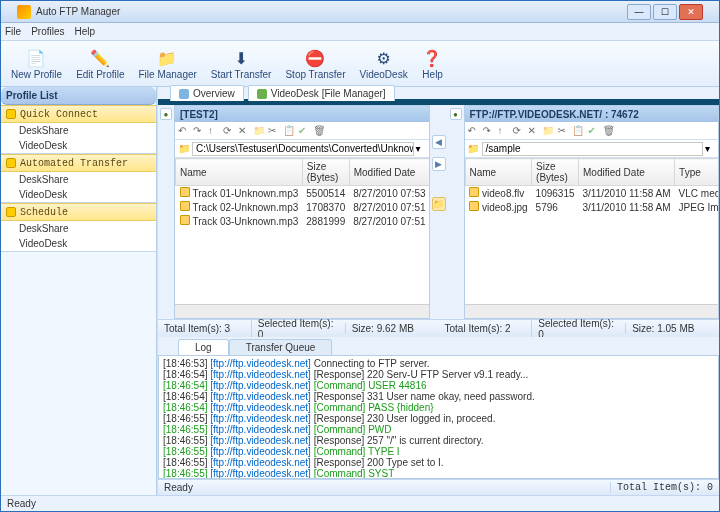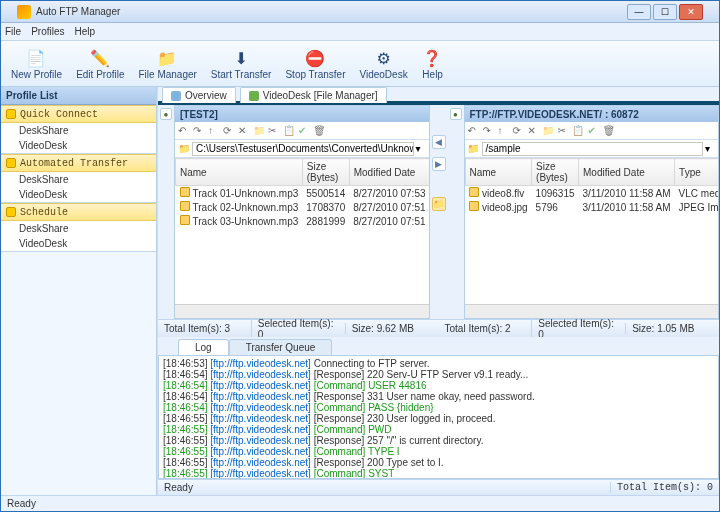--- a/index.html
+++ b/index.html
@@ -10,27 +10,27 @@
 .titlebar .title{flex:1;color:#333;}
 .winbtns{display:flex;gap:2px;}
 .winbtn{width:24px;height:16px;border:1px solid #8aa8cc;background:#d9e8fb;display:flex;align-items:center;justify-content:center;font-size:9px;border-radius:2px;}
 .winbtn.close{background:#e17055;color:#fff;border-color:#c0392b;}
 .menubar{height:18px;background:#eaf2fd;border-bottom:1px solid #c2d6f0;display:flex;align-items:center;padding:0 4px;gap:10px;color:#333;}
 .toolbar{height:46px;background:linear-gradient(#f7fbff,#e3effc);border-bottom:1px solid #b6cfe8;display:flex;align-items:center;padding:2px 4px;gap:2px;}
 .tbtn{display:flex;flex-direction:column;align-items:center;justify-content:center;padding:2px 6px;color:#2b4a7a;}
 .tbtn .ticon{width:22px;height:22px;display:flex;align-items:center;justify-content:center;font-size:16px;}
 .content{flex:1;display:flex;min-height:0;}
 .sidebar{width:156px;background:#f1f7ff;border-right:1px solid #b6cfe8;display:flex;flex-direction:column;}
-.side-hd{height:18px;background:linear-gradient(#c4dbf5,#a9c6ea);border-bottom:1px solid #87a9d6;display:flex;align-items:center;padding:0 5px;color:#1e3a5f;font-weight:bold;}
+.side-hd{height:18px;background:linear-gradient(#c4dbf5,#a9c6ea);border-bottom:1px solid #87a9d6;display:flex;align-items:center;padding:0 5px;color:#1e3a5f;font-weight:bold;border-radius:6px;}
 .side-sec{border-bottom:1px solid #c2d6f0;}
 .sec-hd{height:18px;background:linear-gradient(#fff2c6,#ffe68a);border-top:1px solid #e5cc5d;border-bottom:1px solid #e5cc5d;display:flex;align-items:center;padding:0 5px;gap:4px;color:#5a4a10;font-family:Liberation Mono, monospace;}
 .sec-hd .yicon{width:10px;height:10px;background:#ffcc00;border:1px solid #c99a00;border-radius:2px;}
 .sec-li{padding:2px 5px 2px 18px;color:#333;background:#fff;}
 .main{flex:1;display:flex;flex-direction:column;min-width:0;background:#e8f1fc;border-left:1px solid #d0e0f4;}
-.tabs{height:18px;display:flex;padding-left:4px;gap:4px;border-bottom:4px solid #0c4a6e;}
+.tabs{height:18px;display:flex;align-items:center;padding-left:12px;gap:4px;border-bottom:6px solid #0c4a6e;}
 .tab{height:16px;background:#fff;border:1px solid #b6cfe8;border-bottom:none;padding:1px 8px;display:flex;align-items:center;gap:4px;color:#333;border-radius:2px 2px 0 0;}
 .tab .ticon2{width:10px;height:10px;background:#6ab04c;border-radius:2px;}
 .panes{display:flex;height:214px;}
 .pane{flex:1;display:flex;flex-direction:column;background:#fff;border:1px solid #b6cfe8;min-width:0;}
 .pane-hd{height:16px;background:linear-gradient(#c0d9f4,#a4c4e8);padding:0 5px;display:flex;align-items:center;font-weight:bold;color:#1e3a5f;}
 .pane-tb{height:18px;border-bottom:1px solid #d0e0f4;display:flex;align-items:center;padding:0 3px;gap:3px;}
 .pane-tb span{width:12px;height:12px;opacity:0.6;}
 .pathbar{height:18px;border-bottom:1px solid #d0e0f4;display:flex;align-items:center;padding:0 3px;gap:2px;}
 .pathbar .path{flex:1;border:1px solid #c8c8c8;height:14px;padding:0 3px;white-space:nowrap;overflow:hidden;background:#fff;}
 .list{flex:1;overflow:auto;}
@@ -194,21 +194,21 @@
         </div>
         <div class="mid-arrows">
           <div>◀</div>
           <div>▶</div>
           <div style="margin-top:18px;background:#ffe9a8;border-color:#e0c060">📁</div>
         </div>
         <div class="vstrip">
             <span>●</span>
           </div>
         <div class="pane">
-          <div class="pane-hd">FTP://FTP.VIDEODESK.NET/ : 60872</div>
+          <div class="pane-hd">FTP://FTP.VIDEODESK.NET/ : 74672</div>
           <div class="pane-tb">
               <span>↶</span>
               <span>↷</span>
               <span>↑</span>
               <span>⟳</span>
               <span>✕</span>
               <span>📁</span>
               <span>✂</span>
               <span>📋</span>
               <span style="color:#3a9d3a">✔</span>

